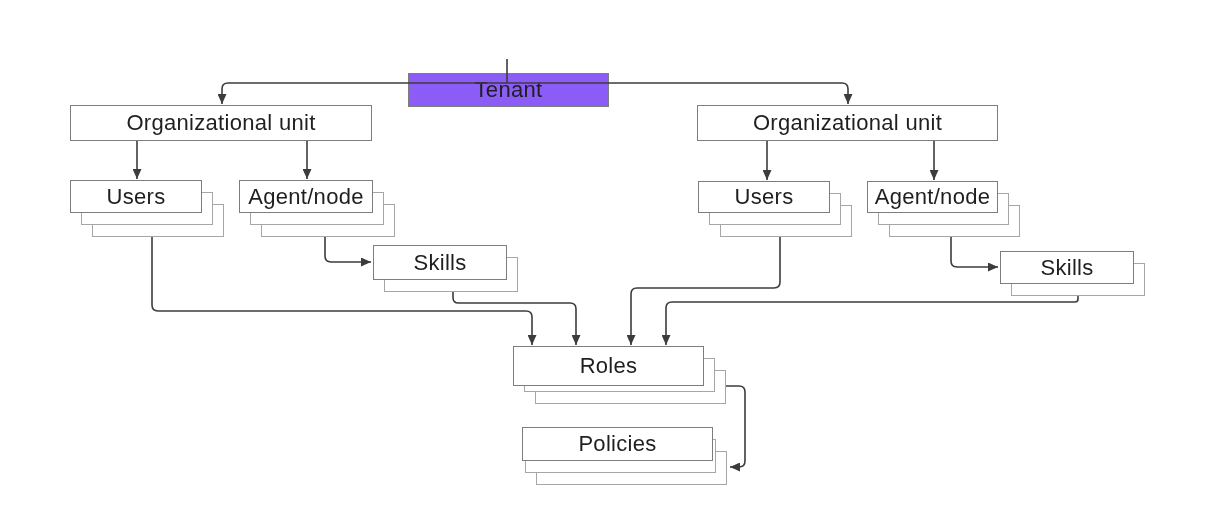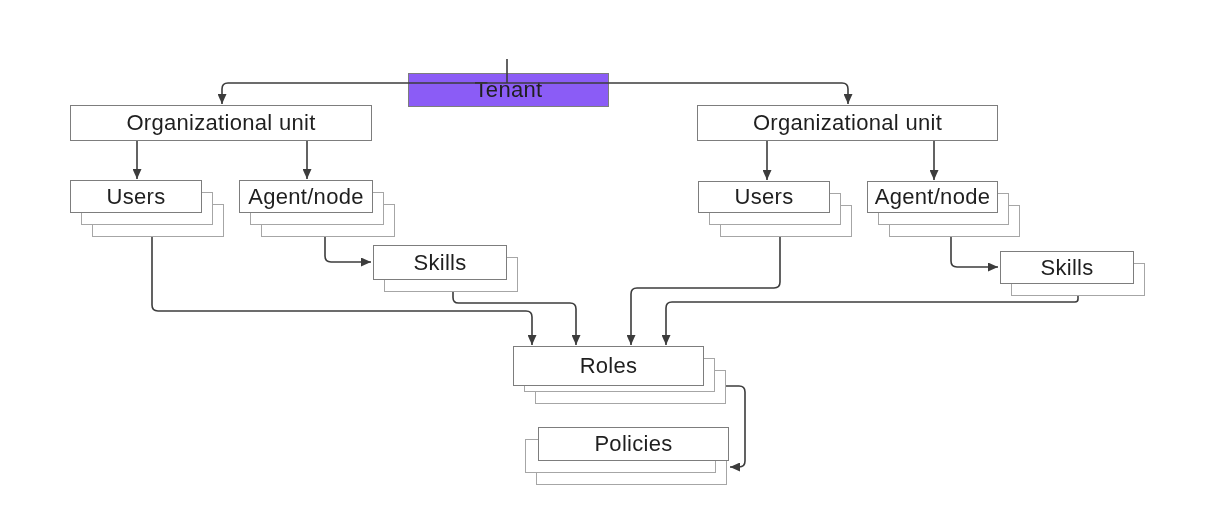--- a/index.html
+++ b/index.html
@@ -85,21 +85,21 @@
     <div class="node-box" style="left: 1000px; top: 251px; width: 134px; height: 33px; background: rgb(255, 255, 255);">
       <span>Skills</span>
     </div>
     <div class="stack-layer" style="left: 535px; top: 370px; width: 191px; height: 34px; background: rgb(255, 255, 255);"></div>
     <div class="stack-layer" style="left: 524px; top: 358px; width: 191px; height: 34px; background: rgb(255, 255, 255);"></div>
     <div class="node-box" style="left: 513px; top: 346px; width: 191px; height: 40px; background: rgb(255, 255, 255);">
       <span>Roles</span>
     </div>
     <div class="stack-layer" style="left: 536px; top: 451px; width: 191px; height: 34px; background: rgb(255, 255, 255);"></div>
     <div class="stack-layer" style="left: 525px; top: 439px; width: 191px; height: 34px; background: rgb(255, 255, 255);"></div>
-    <div class="node-box" style="left: 538px; top: 427px; width: 191px; height: 34px; background: rgb(255, 255, 255);">
+    <div class="node-box" style="left: 522px; top: 427px; width: 191px; height: 34px; background: rgb(255, 255, 255);">
       <span>Policies</span>
     </div>
     <svg id="edge-svg" width="1208" height="513">
       <defs>
         <marker id="arrowhead" viewBox="0 0 10 9" refX="10" refY="4.5" markerWidth="10" markerHeight="9" markerUnits="userSpaceOnUse" orient="auto">
           <path d="M0,0 L10,4.5 L0,9 Z" fill="#3c3c3c"></path>
         </marker>
       </defs>
       <path class="edge" d="M507,59 L507,83"></path>
       <path class="edge" d="M507,83 L228,83 Q222,83 222,89 L222,104" marker-end="url(#arrowhead)"></path>

